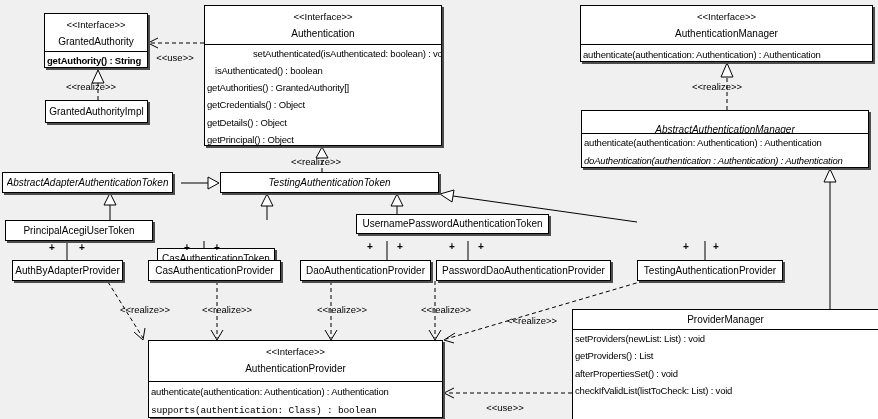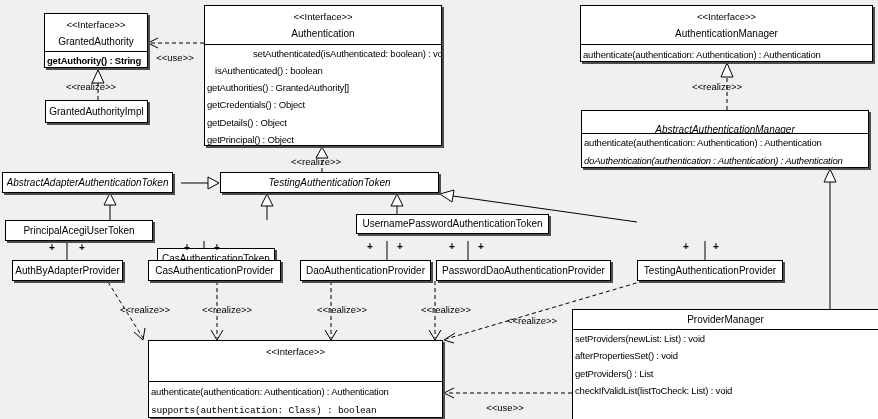--- a/index.html
+++ b/index.html
@@ -178,34 +178,35 @@
       </div>
     </div>
     <div class="uml-box name-only" style="left: 637px; top: 260px; width: 146px; height: 21px;">
       <div class="name-comp">
         <div class="cls-name" style="line-height: 19px;">TestingAuthenticationProvider</div>
       </div>
     </div>
     <div class="uml-box" style="left: 148px; top: 340px; width: 295px; height: 78px;">
       <div class="name-comp" style="height: 40px;">
         <div class="stereo" style="padding-top: 2px;">&lt;&lt;Interface&gt;&gt;</div>
+        <div class="cls-name">AuthenticationProvider</div>
       </div>
       <div class="methods" style="height: 36px;">
         <div class="method" style="line-height: 19px;">authenticate(authentication: Authentication) : Authentication</div>
         <div class="method" style="line-height: 19px; font-family: Liberation Mono, monospace;">supports(authentication: Class) : boolean</div>
       </div>
     </div>
     <div class="uml-box" style="left: 572px; top: 309px; width: 307px; height: 130px;">
       <div class="name-comp" style="height: 19px;">
         <div class="cls-name" style="line-height: 19px;">ProviderManager</div>
       </div>
       <div class="methods" style="height: 85px;">
         <div class="method" style="line-height: 17.4px;">setProviders(newList: List) : void</div>
+        <div class="method" style="line-height: 17.4px;">getProviders() : List</div>
         <div class="method" style="line-height: 17.4px;">afterPropertiesSet() : void</div>
-        <div class="method" style="line-height: 17.4px;">getProviders() : List</div>
         <div class="method" style="line-height: 17.4px;">checkIfValidList(listToCheck: List) : void</div>
       </div>
     </div>
     <div class="edge-label" style="left: 175px; top: 57px;">&lt;&lt;use&gt;&gt;</div>
     <div class="edge-label" style="left: 91px; top: 86px;">&lt;&lt;realize&gt;&gt;</div>
     <div class="edge-label" style="left: 316px; top: 161px;">&lt;&lt;realize&gt;&gt;</div>
     <div class="edge-label" style="left: 717px; top: 86px;">&lt;&lt;realize&gt;&gt;</div>
     <div class="edge-label" style="left: 145px; top: 309px;">&lt;&lt;realize&gt;&gt;</div>
     <div class="edge-label" style="left: 227px; top: 309px;">&lt;&lt;realize&gt;&gt;</div>
     <div class="edge-label" style="left: 342px; top: 309px;">&lt;&lt;realize&gt;&gt;</div>

